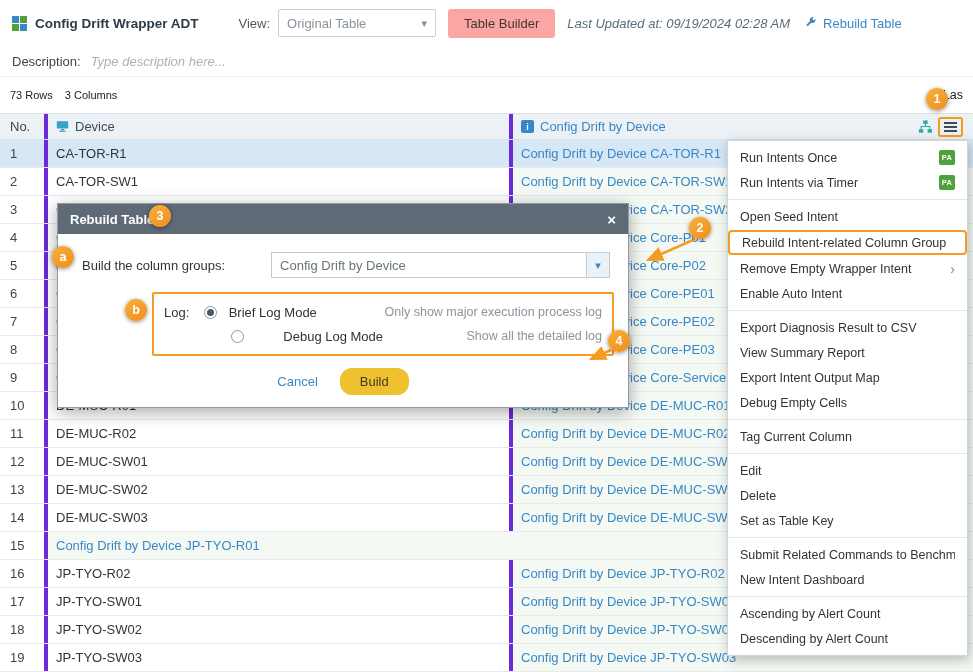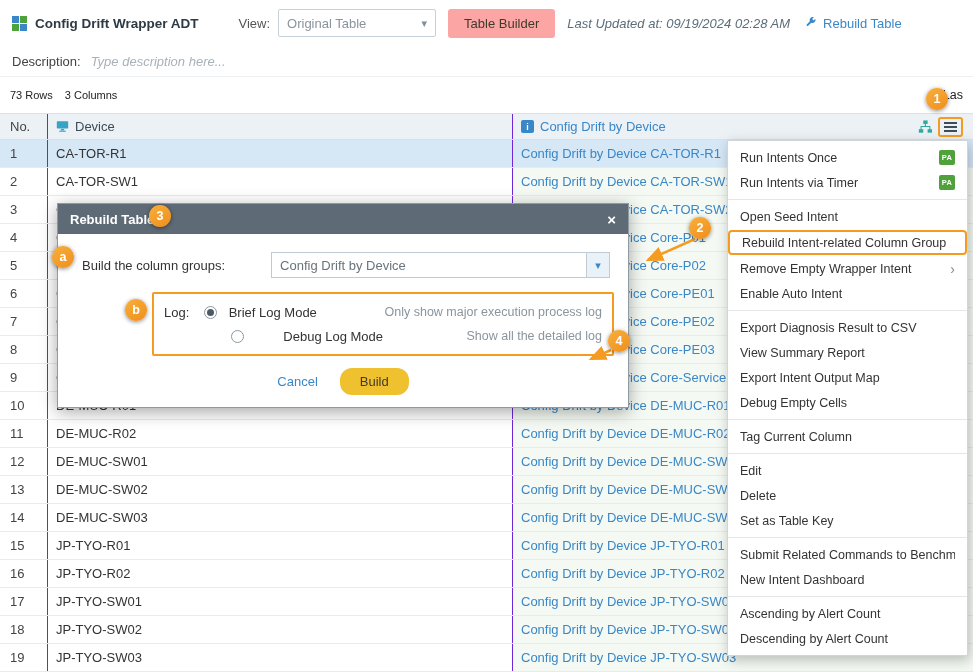--- a/index.html
+++ b/index.html
@@ -30,21 +30,21 @@
   .desc-placeholder { margin-left:10px; font-style:italic; color:#a9b2b8; }
 
   
   .meta-row { height:36px; display:flex; align-items:center; padding:0 10px; }
   .meta-item { margin-right:12px; color:#222; font-size:11px; }
   .meta-clipped { margin-left:auto; color:#222; font-size:12.5px; }
 
   
   .thead { height:27px; display:flex; background:#ECF1F5; border-top:1px solid #D9E1E7; border-bottom:1px solid #D9E1E7;
            align-items:center; color:#3c4b57; box-sizing:border-box; }
-  .cell { height:100%; display:flex; align-items:center; box-sizing:border-box; border-right:1px solid #6d28d9;
+  .cell { height:100%; display:flex; align-items:center; box-sizing:border-box; border-right:4px solid #6d28d9;
           padding:0 8px; overflow:hidden; white-space:nowrap; }
   .col-no { width:48px; padding-left:10px; color:#444; flex:none; }
   .col-device { width:465px; flex:none; }
   .col-intent { flex:1; border-right:none; }
   .thead .col-intent { color:#3A87C8; }
   .dev-icon { margin-right:6px; display:flex; flex:none; }
   .intent-badge { width:13px; height:13px; background:#3A87C8; color:#fff; border-radius:2px; font-size:9px; font-weight:bold;
                   display:flex; align-items:center; justify-content:center; margin-right:6px; flex:none; }
   .header-icons { margin-left:auto; display:flex; align-items:center; gap:6px; padding-right:2px; }
   .hamburger-box { border:2px solid #F59B22; border-radius:3px; padding:3px 4px; display:flex; cursor:pointer; }
@@ -272,21 +272,20 @@
     </div>
       <div class="trow">
       <div class="cell col-no">14</div>
       <div class="cell col-device">DE-MUC-SW03</div>
       <div class="cell col-intent">
         <span class="intent-link">Config Drift by Device DE-MUC-SW03</span>
       </div>
     </div>
       <div class="trow">
       <div class="cell col-no">15</div>
-      <div class="cell col-device">JP-TYO-R01</div>
       <div class="cell col-intent">
         <span class="intent-link">Config Drift by Device JP-TYO-R01</span>
       </div>
     </div>
       <div class="trow">
       <div class="cell col-no">16</div>
       <div class="cell col-device">JP-TYO-R02</div>
       <div class="cell col-intent">
         <span class="intent-link">Config Drift by Device JP-TYO-R02</span>
       </div>

